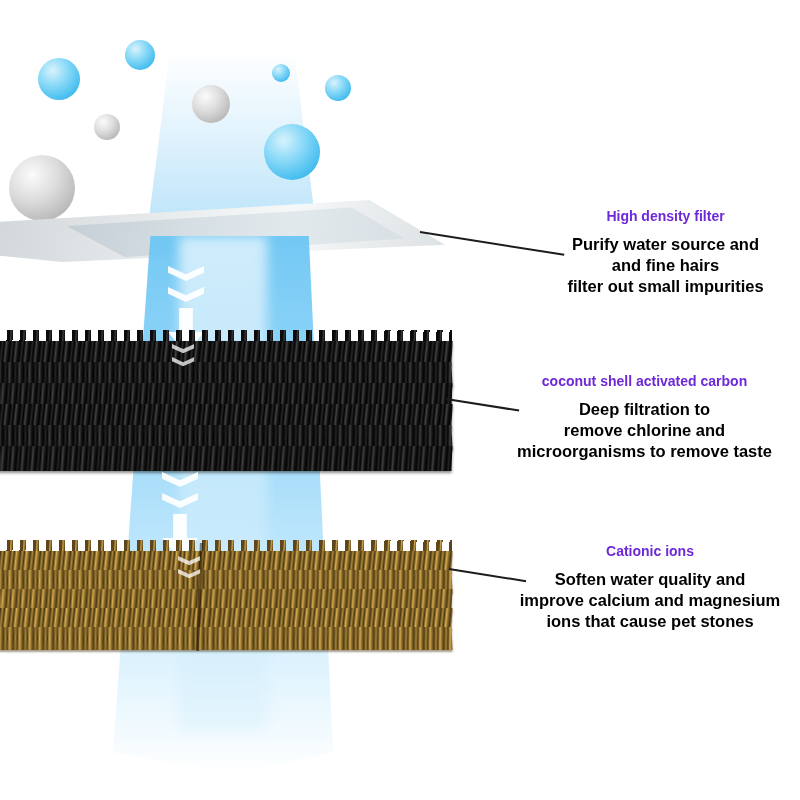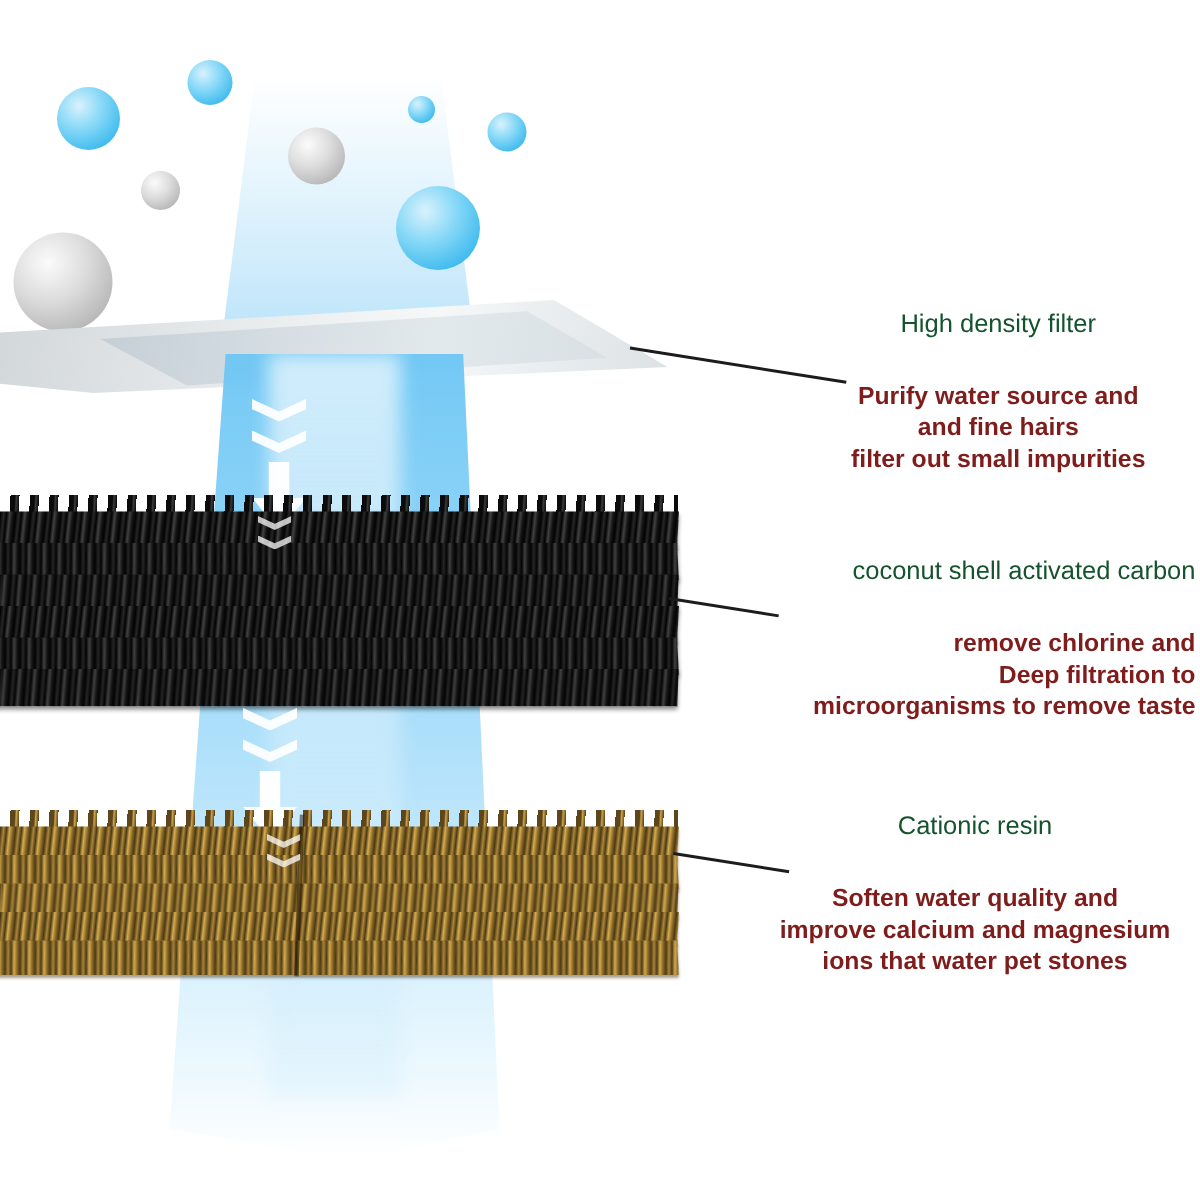--- a/index.html
+++ b/index.html
@@ -67,24 +67,24 @@
   .sc1{left:172px;top:344px;}
   .sc2{left:178px;top:556px;}
 
   
   .leader{position:absolute;height:2px;background:#1c1c1c;transform-origin:left center;}
   .l1{left:420px;top:231px;width:146px;transform:rotate(9deg);}
   .l2{left:446px;top:398px;width:74px;transform:rotate(9deg);}
   .l3{left:449px;top:568px;width:78px;transform:rotate(9deg);}
   .ann{position:absolute;text-align:center;}
   .a1{left:538px;top:206px;width:255px;}
-  .a2{left:492px;top:371px;width:305px;text-align:right;}
+  .a2{left:492px;top:371px;width:305px;}
   .a3{left:500px;top:541px;width:300px;}
-  .ann-title{color:#14532d;font-weight:normal;font-size:17px;line-height:20px;}
-  .ann-desc{margin-top:28px;color:#7f1d1d;font-weight:bold;font-size:16.5px;line-height:21px;}
+  .ann-title{color:#6d28d9;font-weight:bold;font-size:14px;line-height:20px;}
+  .ann-desc{margin-top:8px;color:#000000;font-weight:bold;font-size:16.5px;line-height:21px;}
 </style>
 </head>
 <body>
 
 <div class="stage">
 
   <div class="stream-upper"></div>
 
   <div>
     <div class="bubble blue b1"></div>
@@ -156,28 +156,28 @@
     <div class="ann-desc">
       <div>Purify water source and</div>
       <div>and fine hairs</div>
       <div>filter out small impurities</div>
     </div>
   </div>
 
   <div class="ann a2">
     <div class="ann-title">coconut shell activated carbon</div>
     <div class="ann-desc">
+      <div>Deep filtration to</div>
       <div>remove chlorine and</div>
-      <div>Deep filtration to</div>
       <div>microorganisms to remove taste</div>
     </div>
   </div>
 
   <div class="ann a3">
-    <div class="ann-title">Cationic resin</div>
+    <div class="ann-title">Cationic ions</div>
     <div class="ann-desc">
       <div>Soften water quality and</div>
       <div>improve calcium and magnesium</div>
-      <div>ions that water pet stones</div>
+      <div>ions that cause pet stones</div>
     </div>
   </div>
 
 </div>
 
 </body></html>

